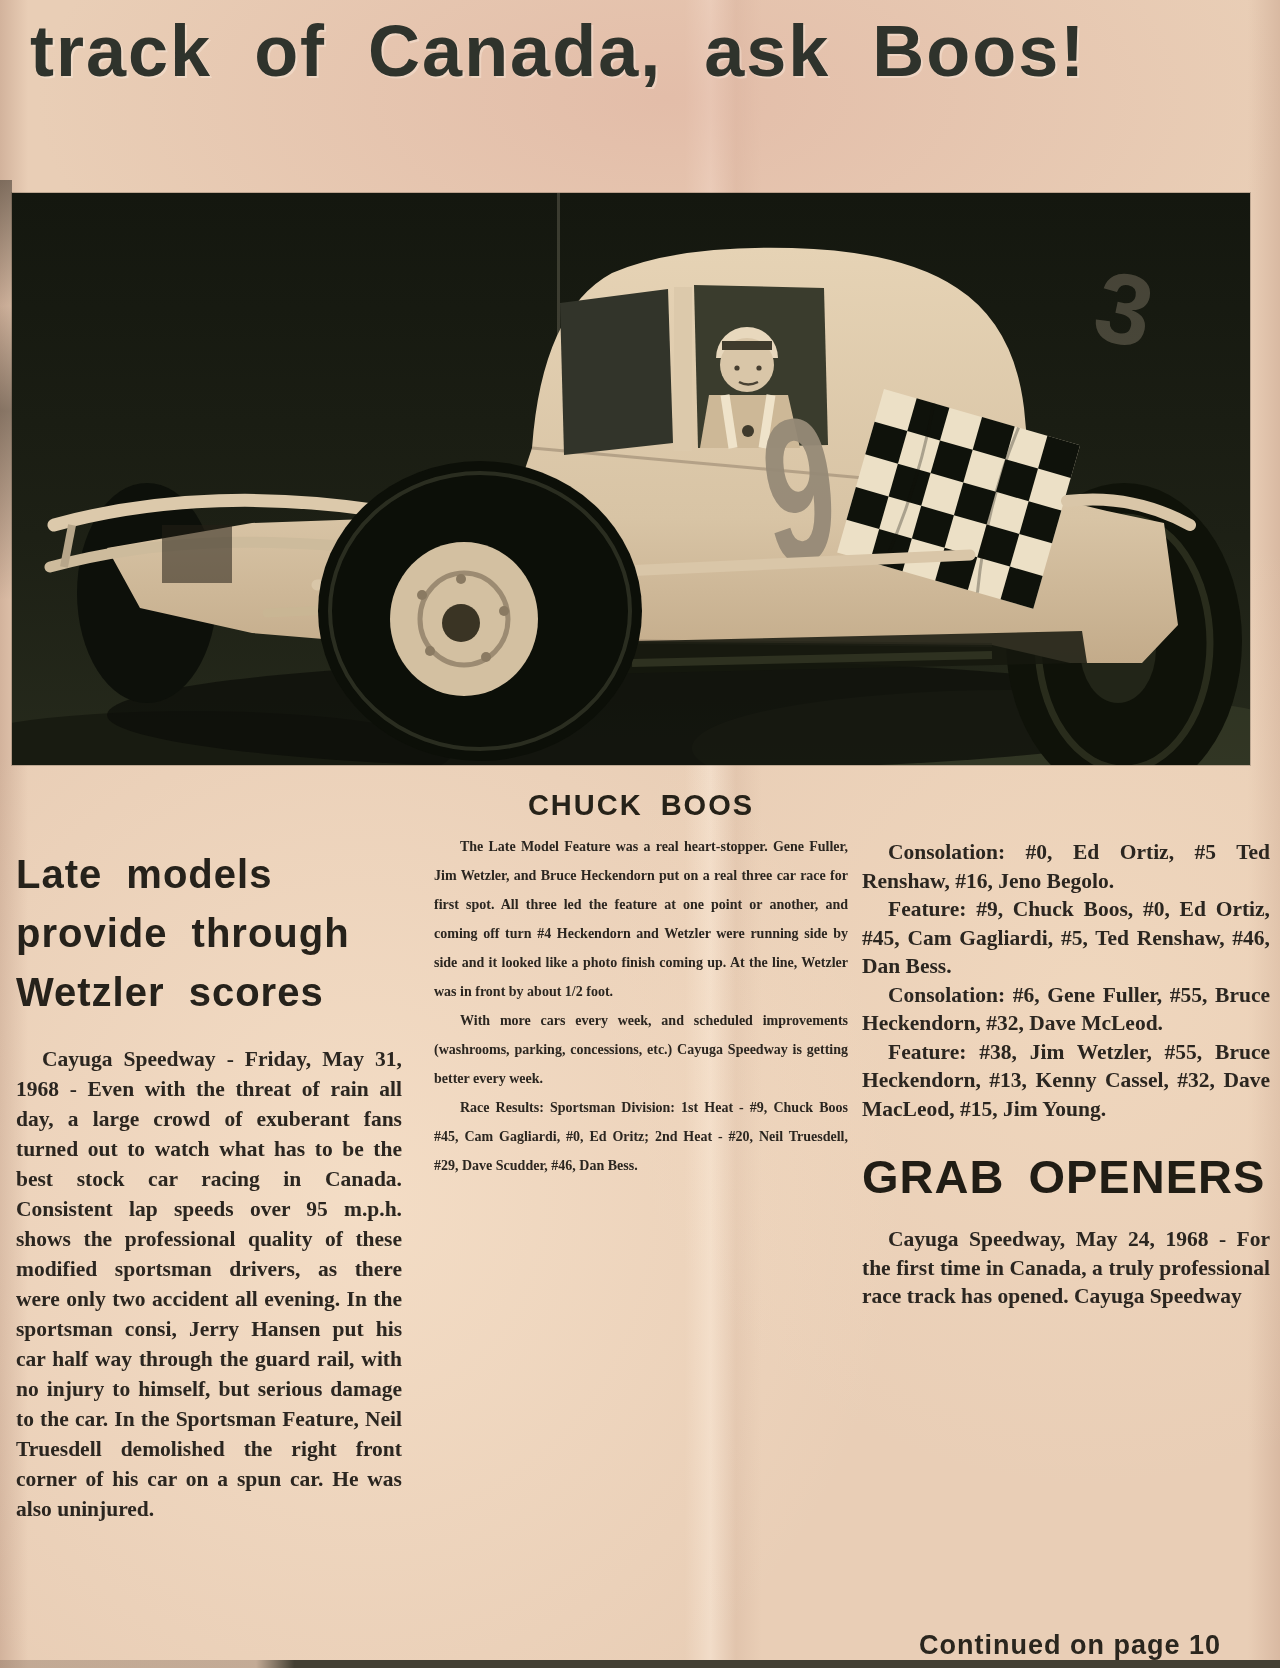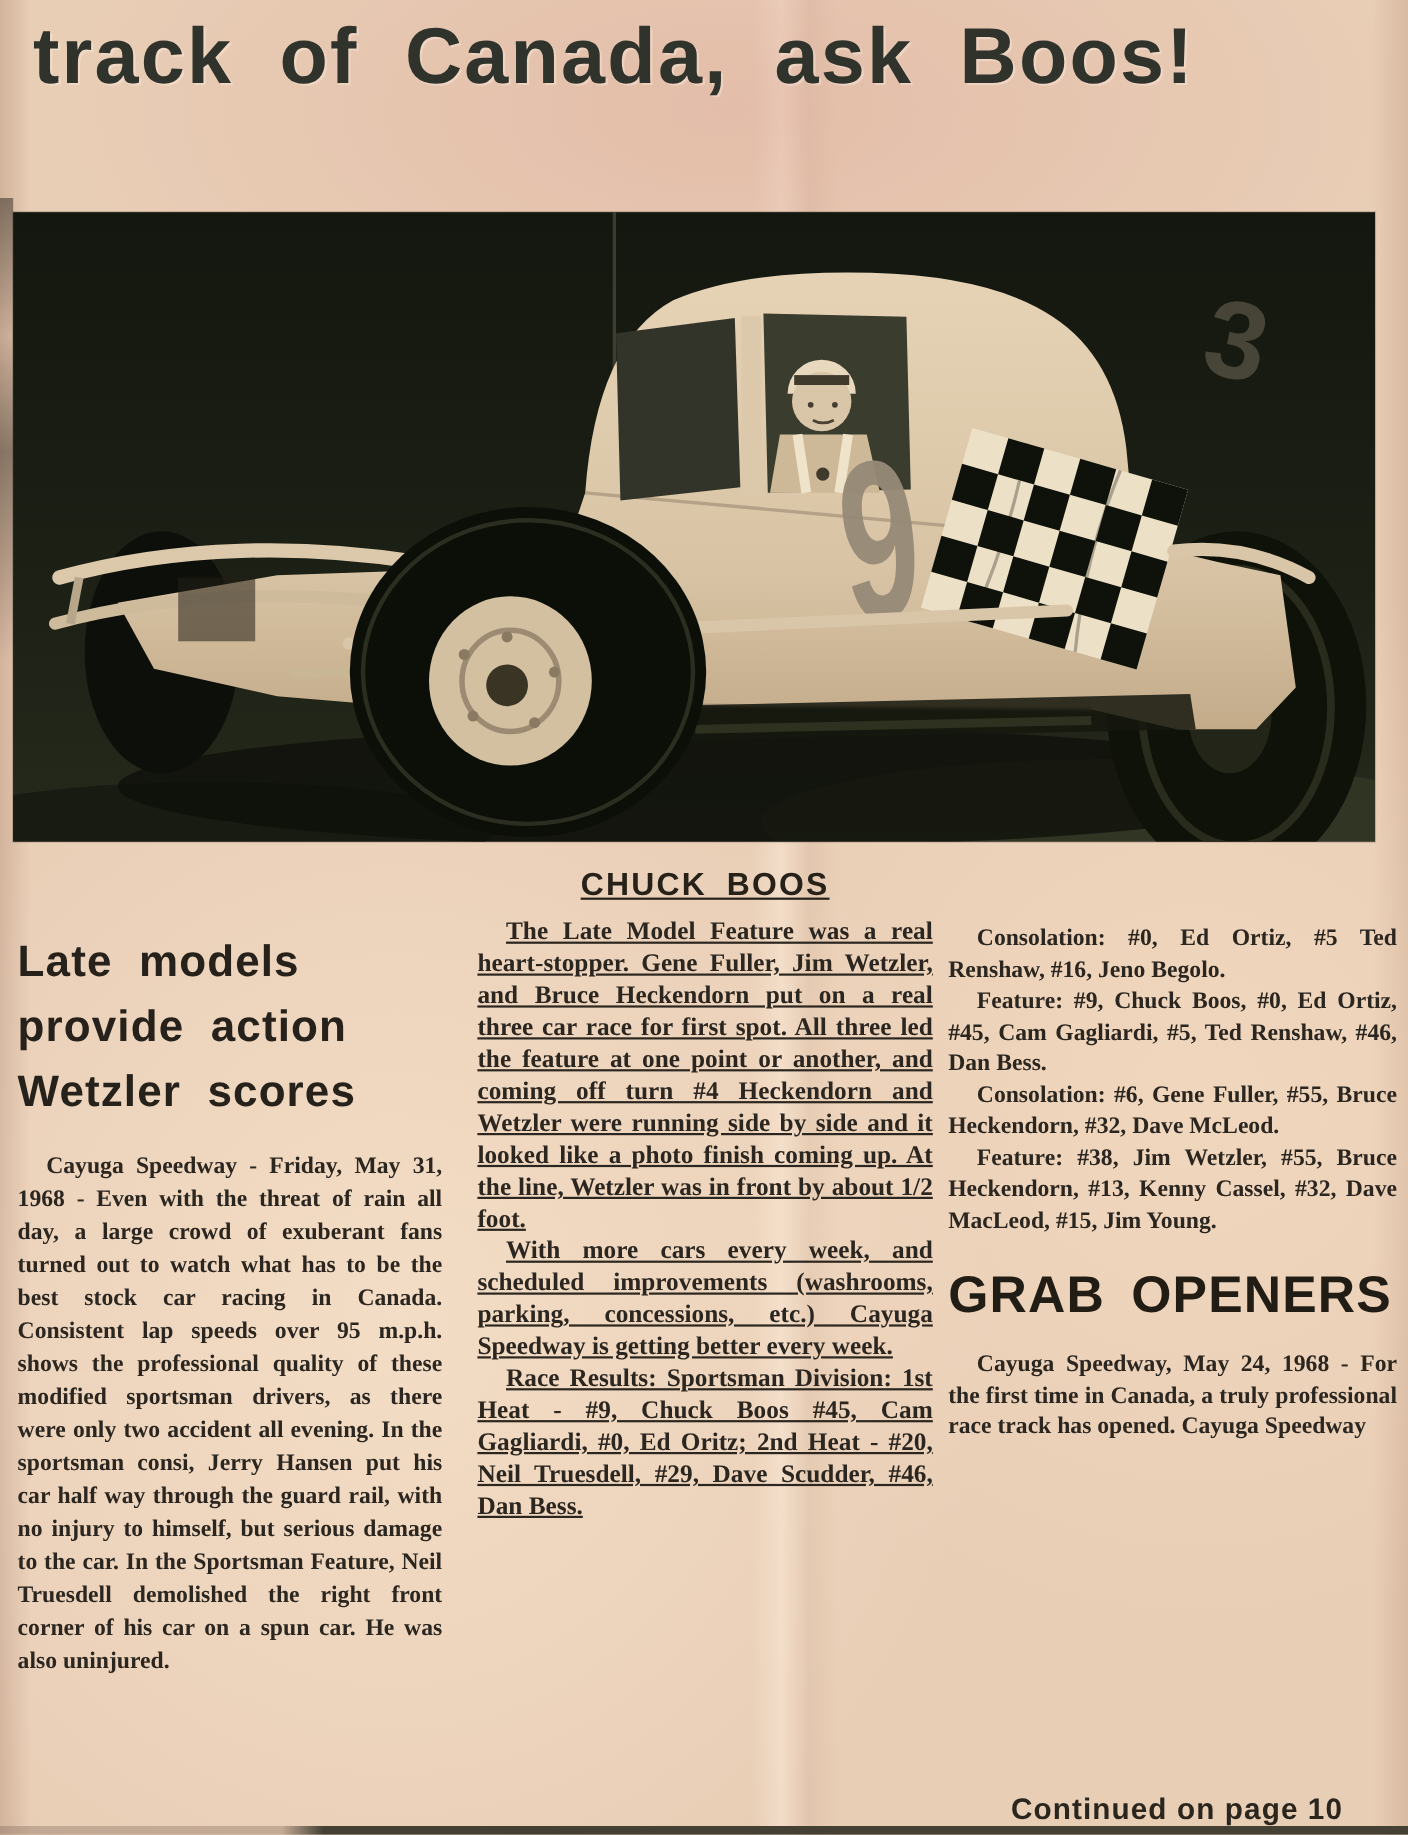--- a/index.html
+++ b/index.html
@@ -30,26 +30,25 @@
     position:absolute;left:12px;top:193px;width:1238px;height:572px;
     background:#1d2016;box-shadow:0 0 0 1px rgba(60,50,40,.25);
   }
   .photo svg{display:block;width:100%;height:100%;}
   .caption{
     position:absolute;left:434px;top:789px;width:414px;
     text-align:center;
     font-family:"Liberation Sans","DejaVu Sans",sans-serif;
     font-weight:bold;font-size:29px;letter-spacing:2px;word-spacing:8px;
     color:#262219;
-    text-decoration:underline;
   }
   .col{position:absolute;text-align:justify;font-weight:bold;}
   .col p{margin:0;text-indent:26px;}
   .col-left{left:16px;top:845px;width:386px;font-size:21.5px;line-height:30px;}
-  .col-mid{left:434px;top:832px;width:414px;font-size:23px;line-height:29px;text-decoration:underline;}
+  .col-mid{left:434px;top:832px;width:414px;font-size:14px;line-height:29px;}
   .col-right{left:862px;top:838px;width:408px;font-size:21.5px;line-height:28.5px;}
   .left-heading{
     font-family:"Liberation Sans","DejaVu Sans",sans-serif;
     font-weight:bold;font-size:40px;line-height:59px;
     letter-spacing:1px;word-spacing:12px;color:#26221b;
     text-align:left;text-indent:0;margin:0 0 22px 0;
   }
   .sub-heading{
     font-family:"Liberation Sans","DejaVu Sans",sans-serif;
     font-weight:bold;font-size:47px;line-height:72px;
@@ -187,21 +186,21 @@
 
     <path d="M 1055,308 Q 1120,300 1178,332" stroke="#d9c6a8" stroke-width="12" fill="none" stroke-linecap="round"></path>
   </svg>
 </div>
 
 <div class="caption">CHUCK BOOS</div>
 
 <div class="col col-left">
   <div class="left-heading">
     <div>Late models</div>
-    <div>provide action</div>
+    <div>provide through</div>
     <div>Wetzler scores</div>
   </div>
   <p>Cayuga Speedway - Friday, May 31, 1968 - Even with the threat of rain all day, a large crowd of exuberant fans turned out to watch what has to be the best stock car racing in Canada. Consistent lap speeds over 95 m.p.h. shows the professional quality of these modified sportsman drivers, as there were only two accident all evening. In the sportsman consi, Jerry Hansen put his car half way through the guard rail, with no injury to himself, but serious damage to the car. In the Sportsman Feature, Neil Truesdell demolished the right front corner of his car on a spun car. He was also uninjured.</p>
 </div>
 
 <div class="col col-mid">
   <p>The Late Model Feature was a real heart-stopper. Gene Fuller, Jim Wetzler, and Bruce Heckendorn put on a real three car race for first spot. All three led the feature at one point or another, and coming off turn #4 Heckendorn and Wetzler were running side by side and it looked like a photo finish coming up. At the line, Wetzler was in front by about 1/2 foot.</p>
   <p>With more cars every week, and scheduled improvements (washrooms, parking, concessions, etc.) Cayuga Speedway is getting better every week.</p>
   <p>Race Results: Sportsman Division: 1st Heat - #9, Chuck Boos #45, Cam Gagliardi, #0, Ed Oritz; 2nd Heat - #20, Neil Truesdell, #29, Dave Scudder, #46, Dan Bess.</p>
 </div>

